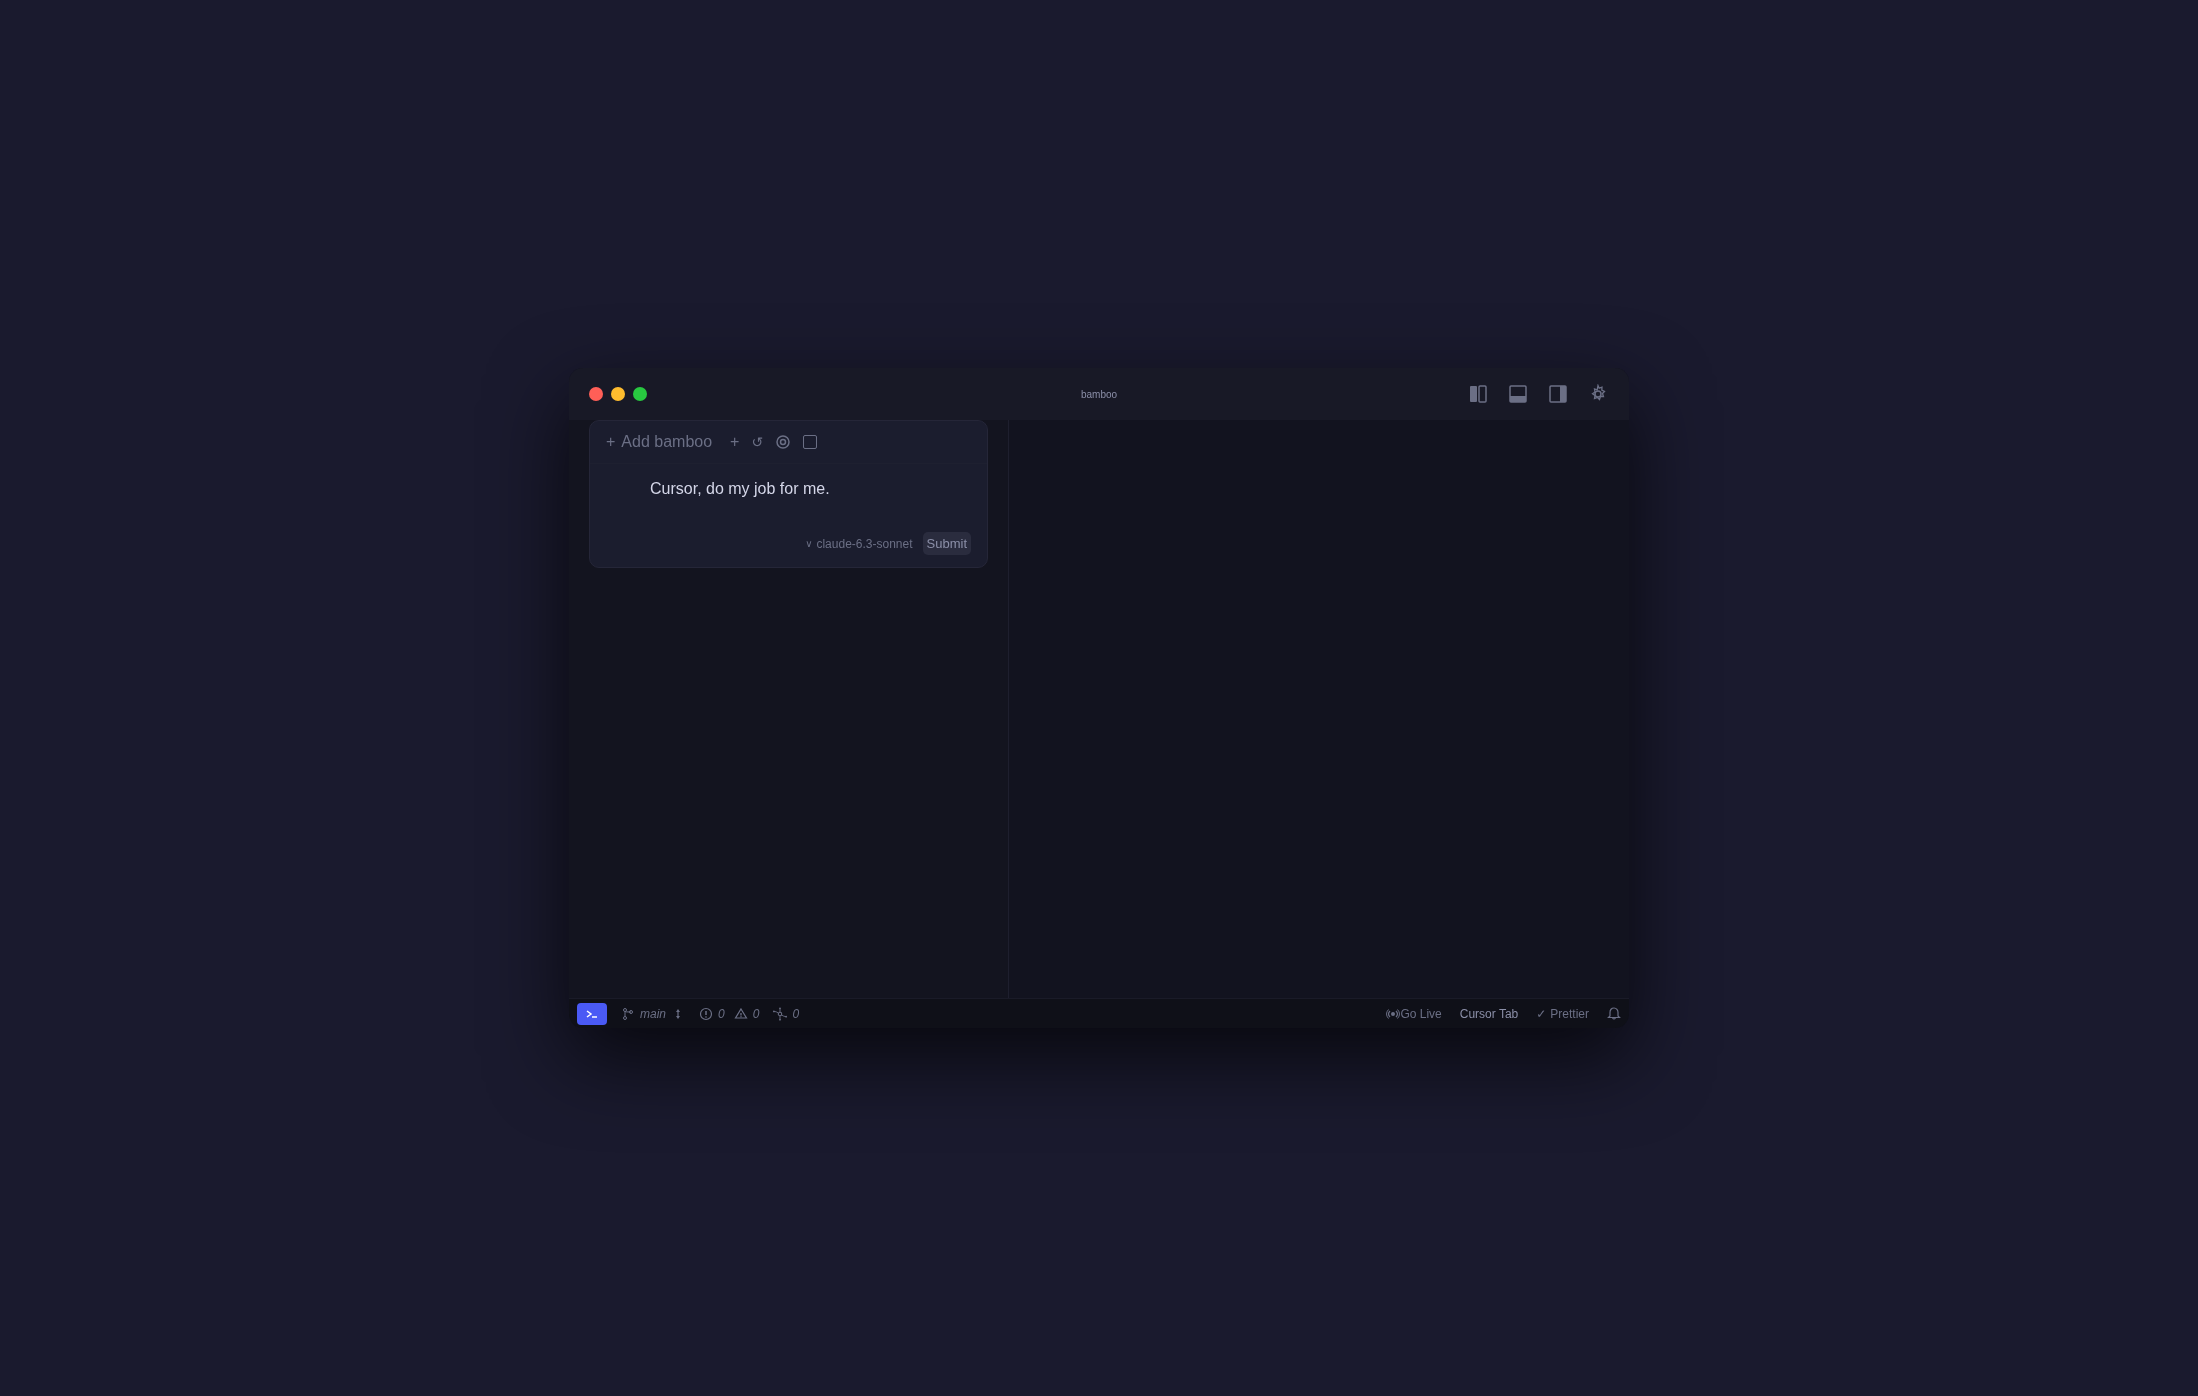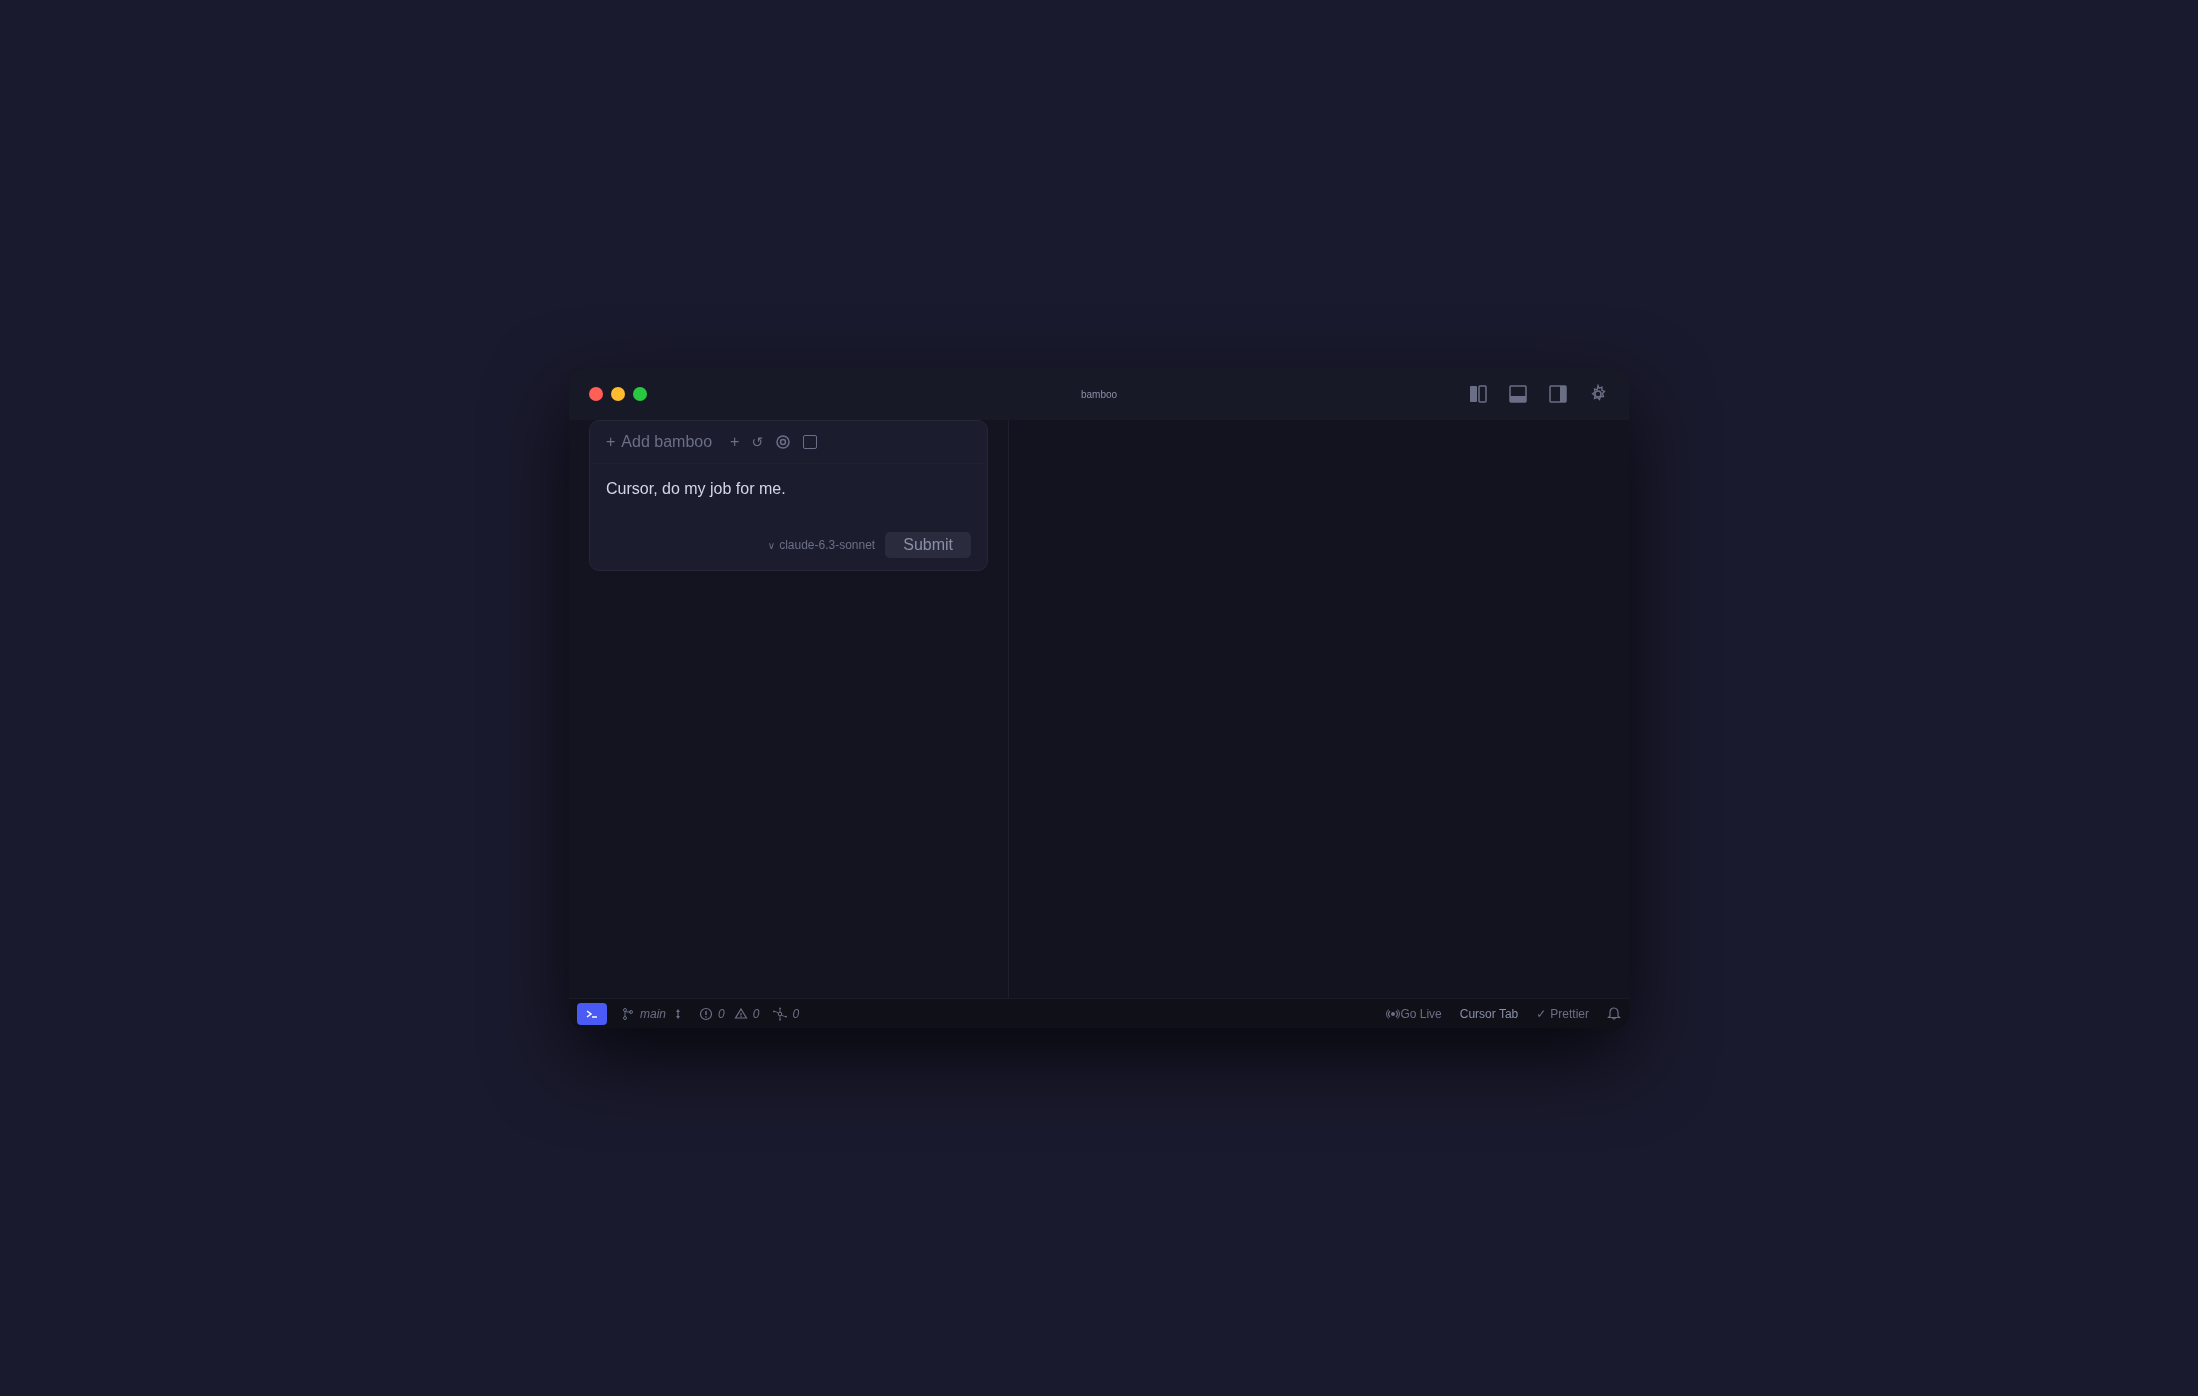--- a/index.html
+++ b/index.html
@@ -169,20 +169,21 @@
       color: #6b6f85;
       font-size: 16px;
       cursor: pointer;
       display: flex;
       align-items: center;
       justify-content: center;
     }
 
     .composer-input-area {
       padding: 14px 16px 10px 16px;
+      margin-left: 44px;
     }
 
     .composer-text {
       color: #d4d6e8;
       font-size: 16px;
       font-weight: 400;
       line-height: 1.4;
       margin-bottom: 14px;
     }
 
@@ -205,22 +206,22 @@
 
     .model-selector .chevron {
       font-size: 10px;
     }
 
     .submit-btn {
       background: #2a2c3e;
       color: #8b8fa8;
       border: none;
       border-radius: 5px;
-      padding: 4px 18px;
-      font-size: 16px;
+      padding: 4px 4px;
+      font-size: 13px;
       cursor: pointer;
       font-family: inherit;
     }
 
     
     .right-panel {
       flex: 1;
       background: #12131f;
     }
 

